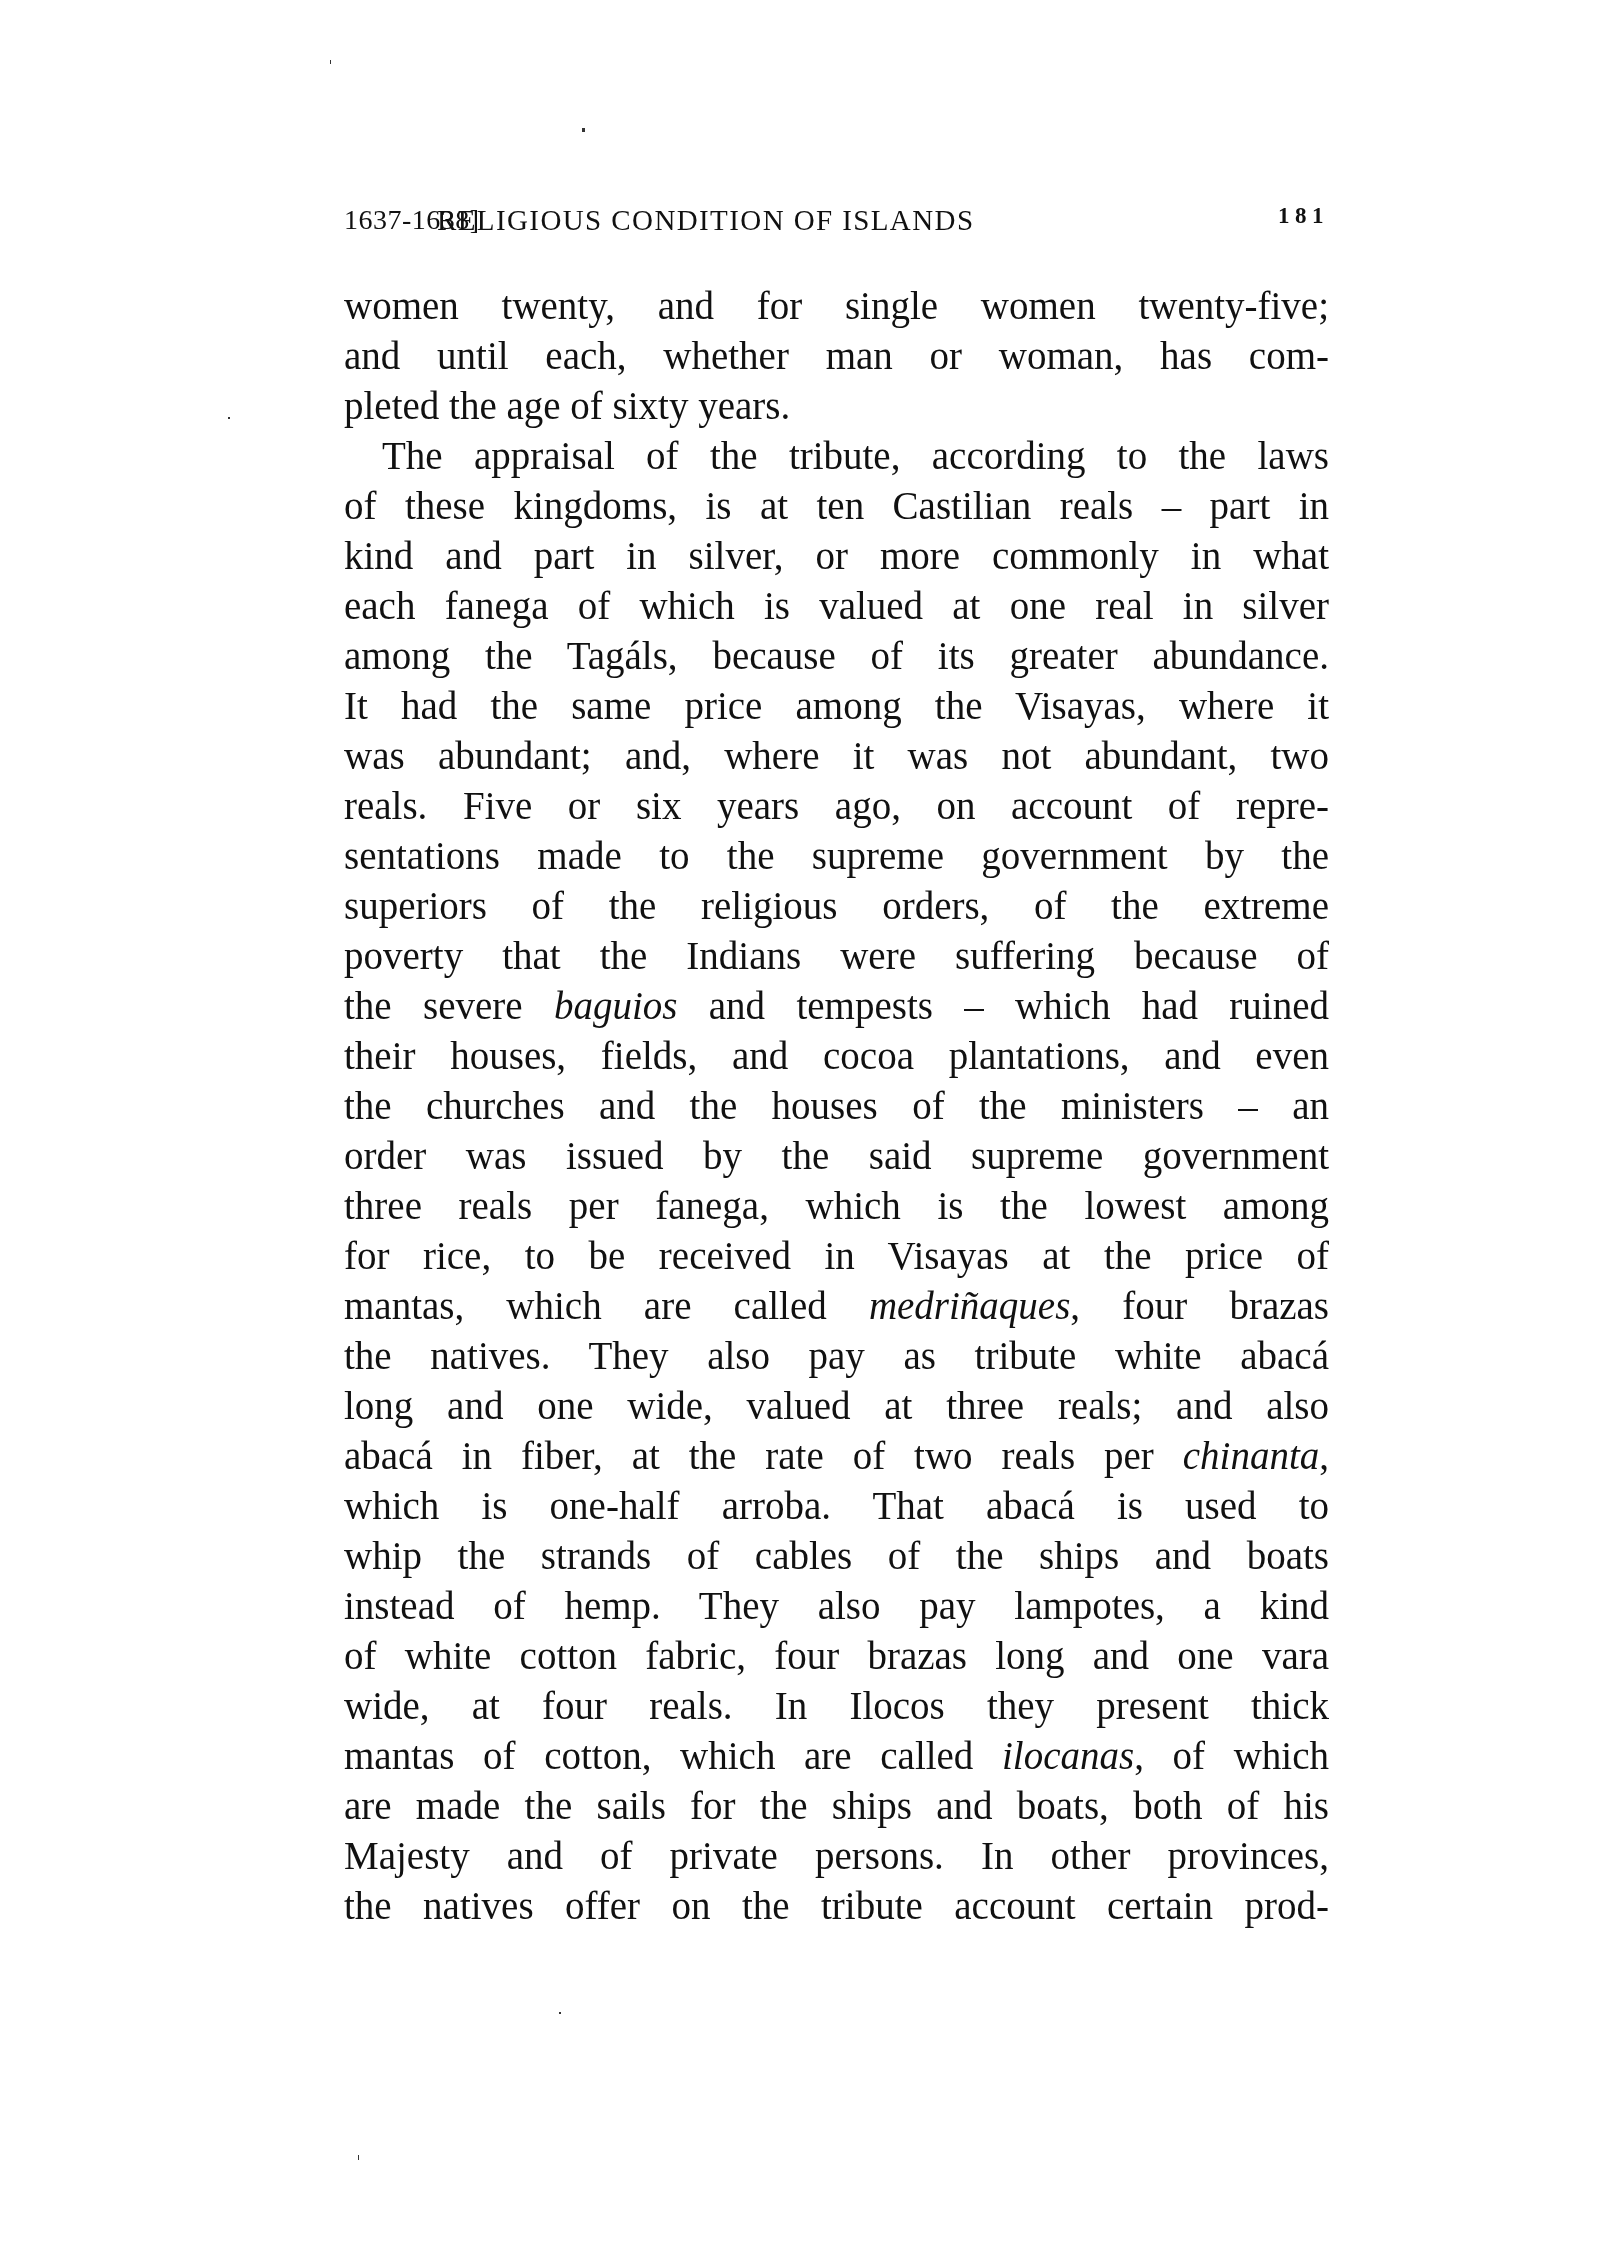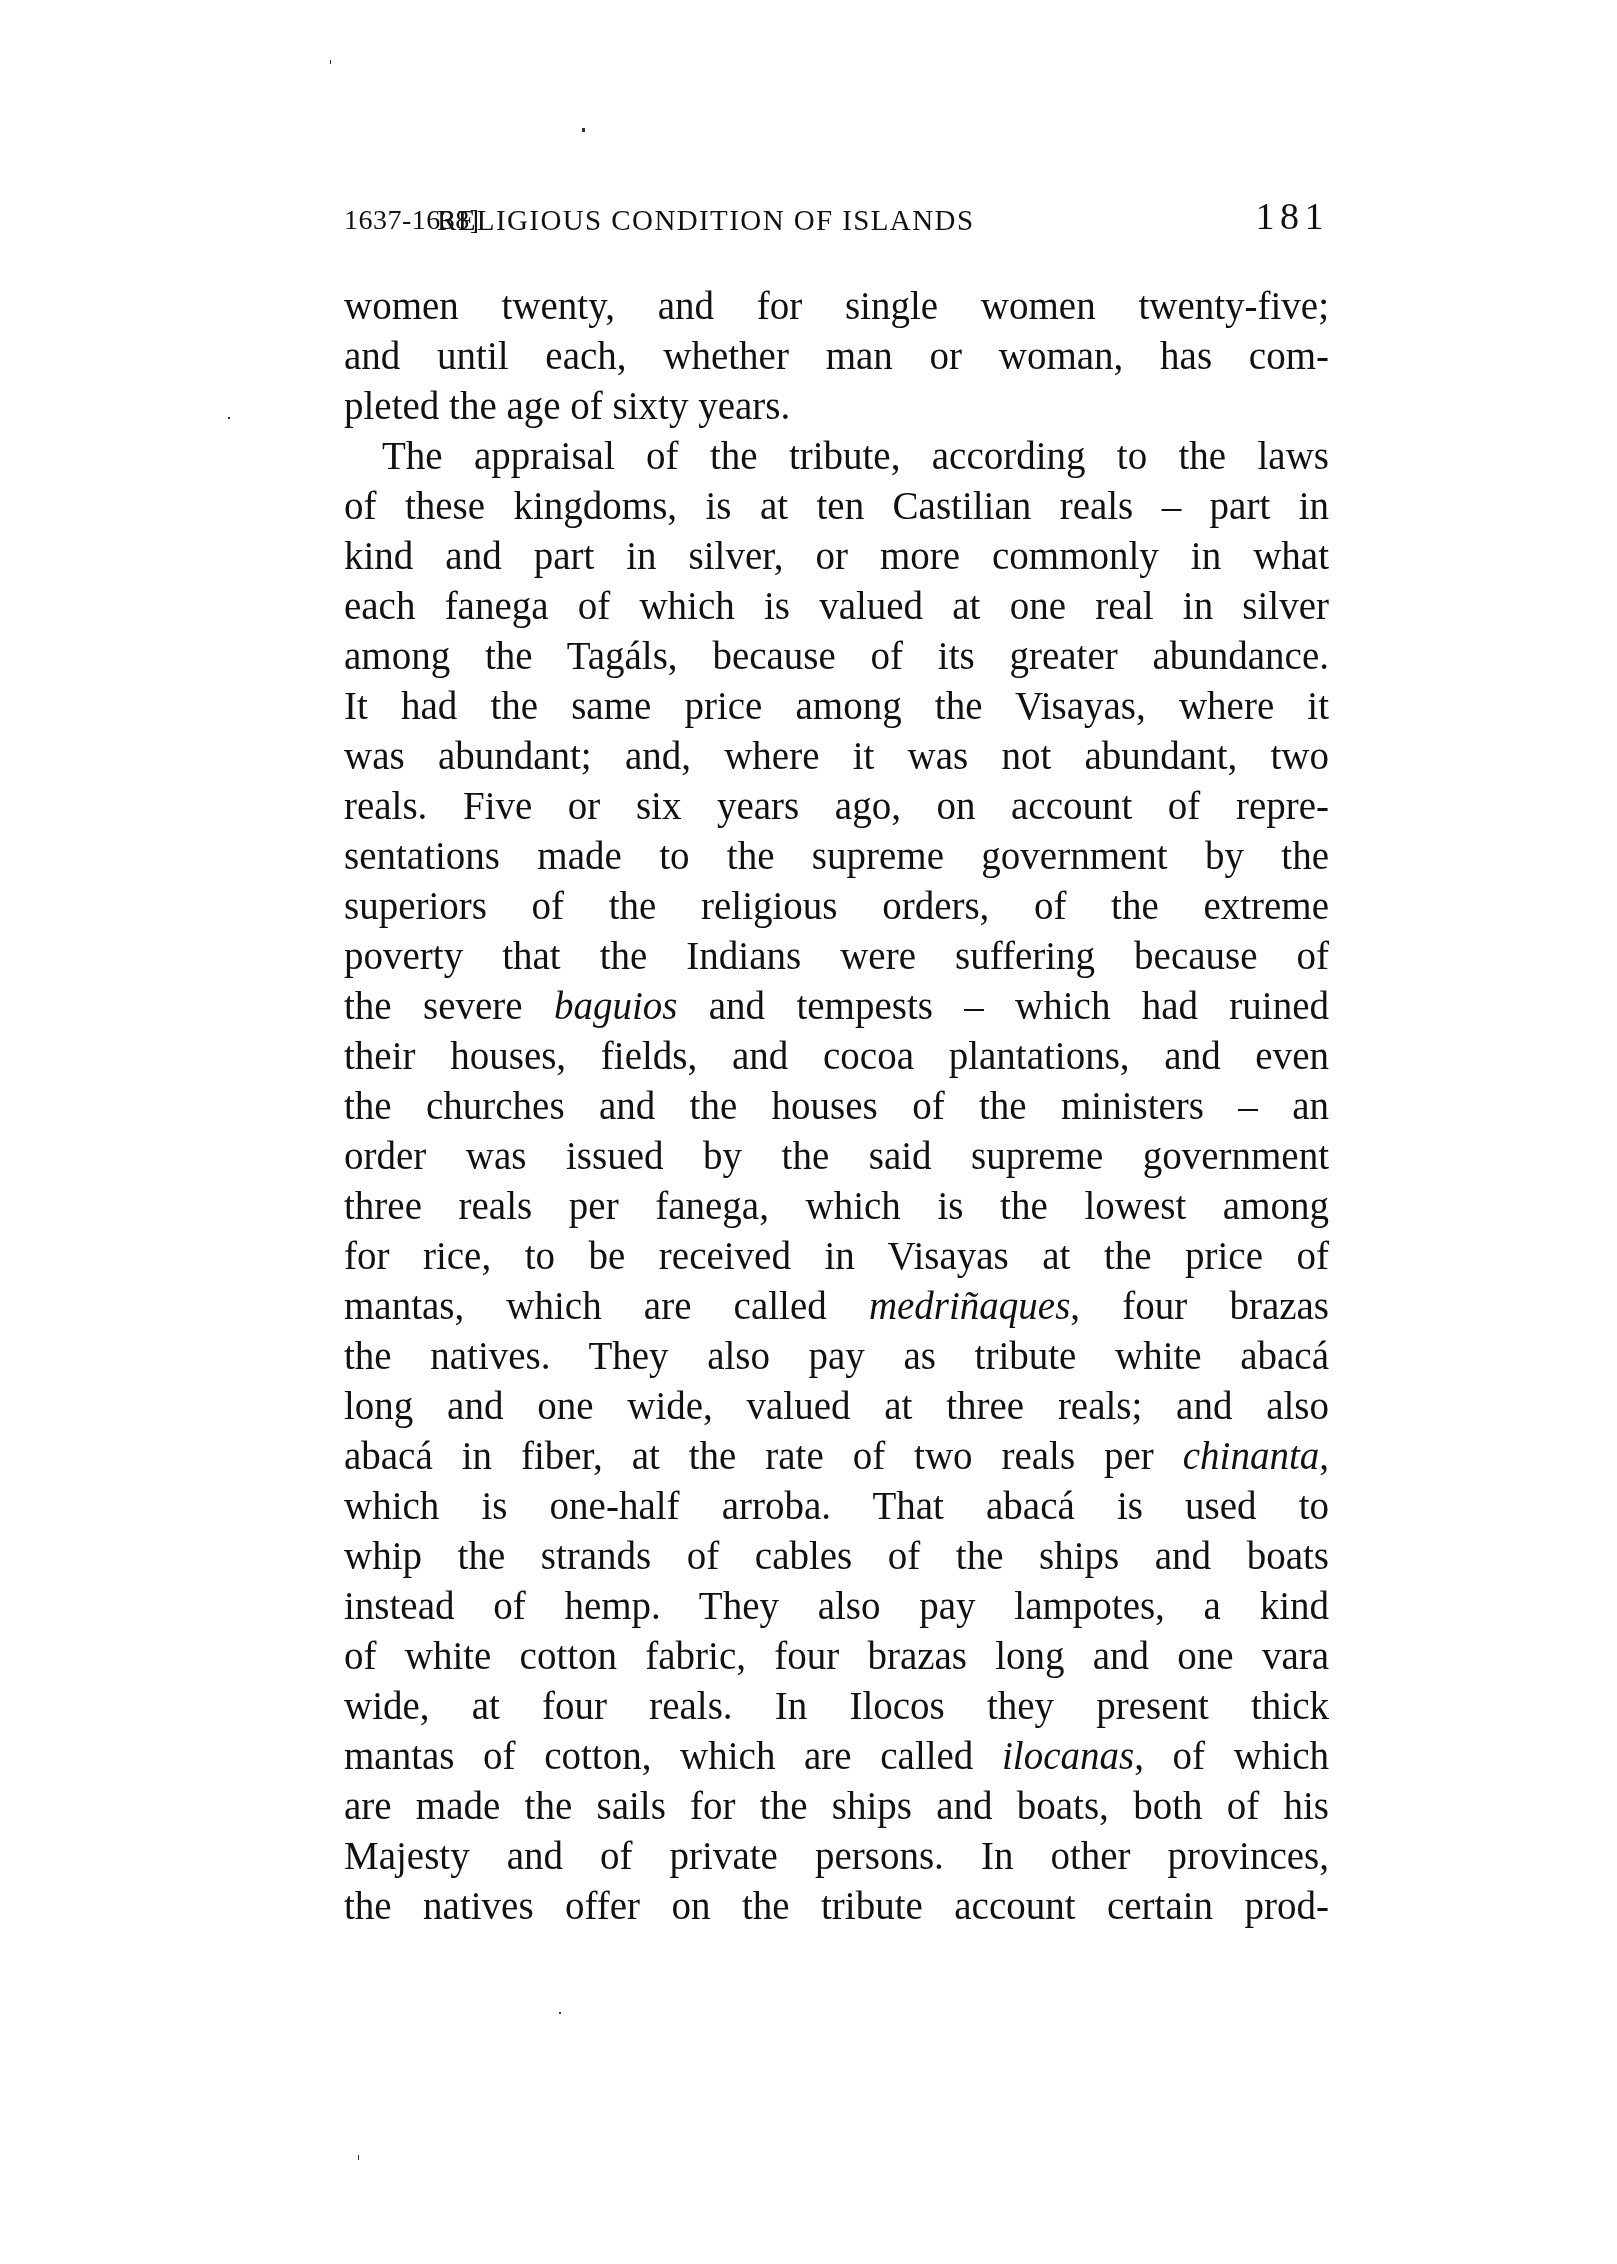--- a/index.html
+++ b/index.html
@@ -42,22 +42,22 @@
     position: absolute;
     left: 93px;
     top: 0;
     letter-spacing: 1.4px;
     font-size: 29px;
   }
   .running-head .folio {
     position: absolute;
     right: 0;
     top: -3.7px;
-    font-size: 38px;
-    font-weight: normal;
+    font-size: 23px;
+    font-weight: bold;
     letter-spacing: 5.5px;
     margin-left: 36px;
   }
   .body-text {
     position: absolute;
     left: 344px;
     top: 281px;
     width: 985px;
   }
   .line {

